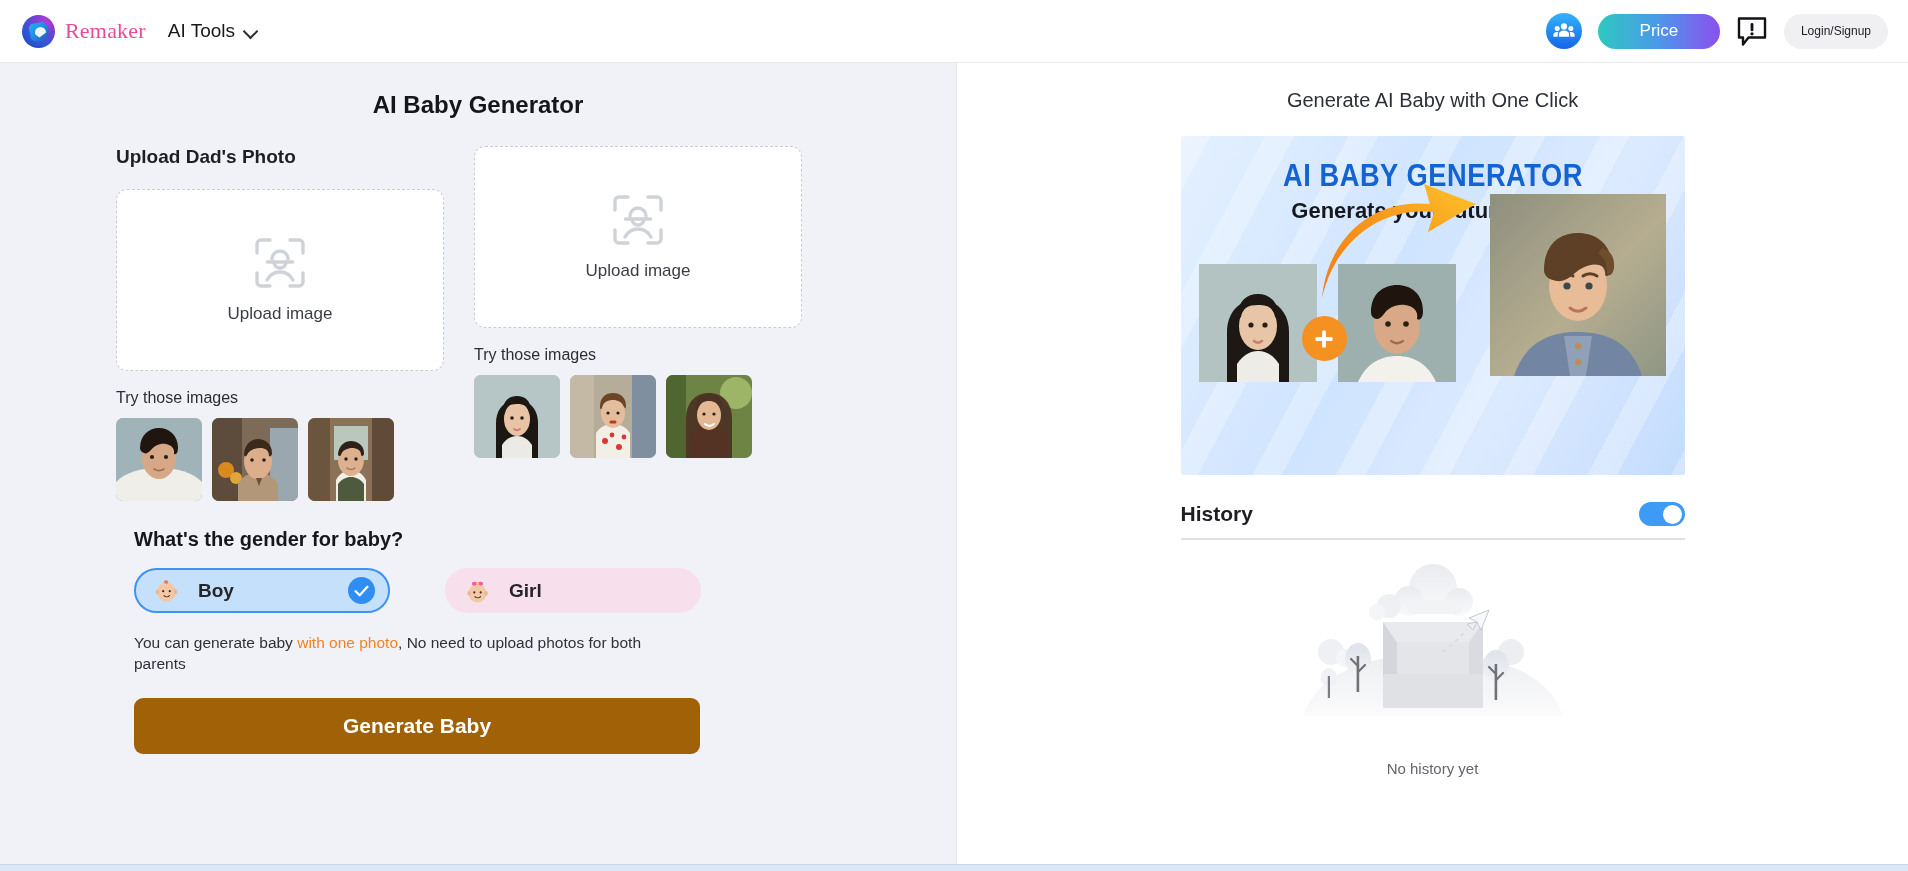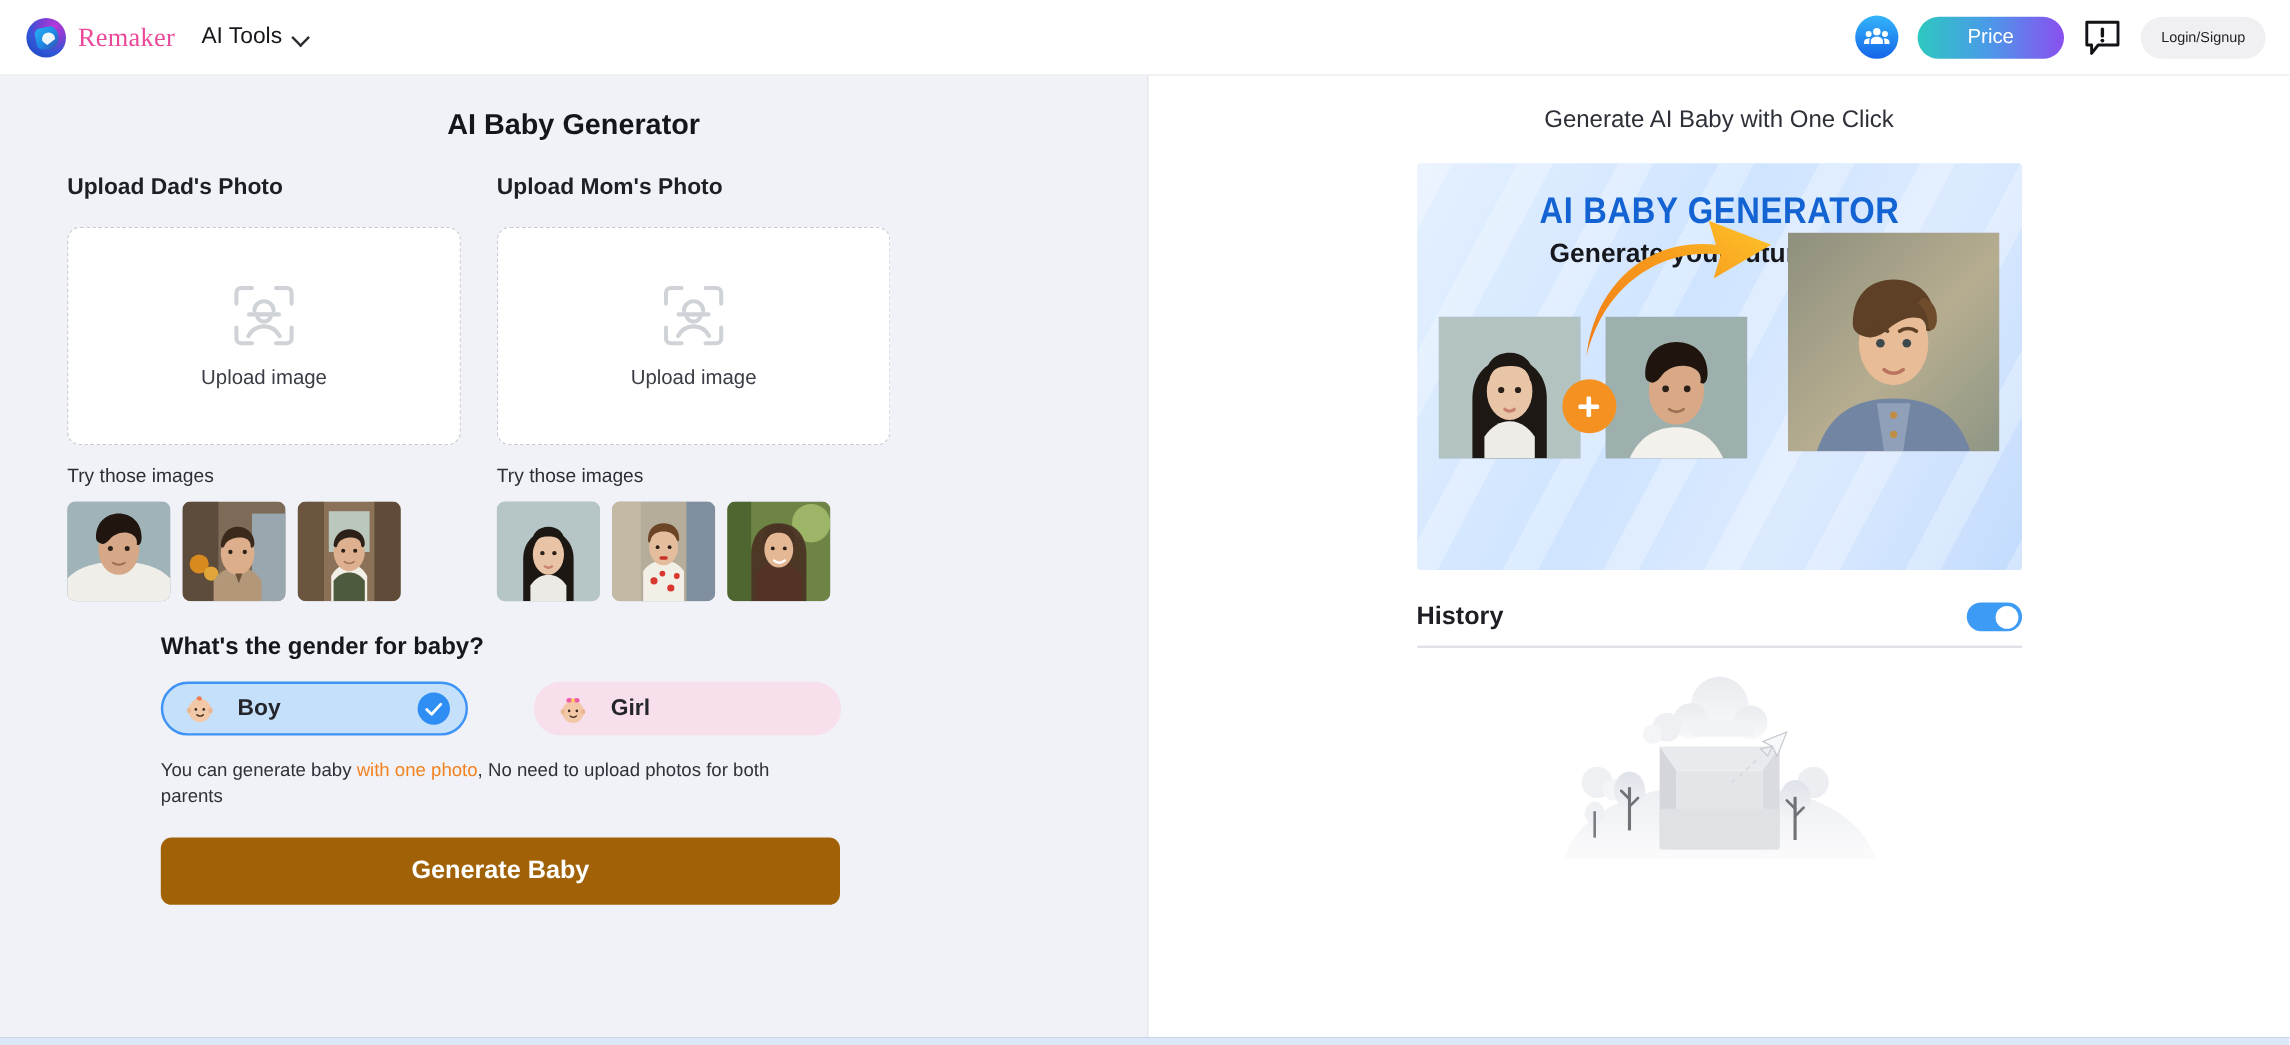--- a/index.html
+++ b/index.html
@@ -103,21 +103,21 @@
   }
   .right-pane {
     flex: 1; background: #ffffff; padding: 26px 0 0 0;
   }
 
   
   .panel-title {
     text-align: center; font-size: 24px; font-weight: bold;
     color: #14161b; margin-bottom: 27px;
   }
-  .upload-row { display: flex; gap: 30px; padding-left: 56px; }
+  .upload-row { display: flex; gap: 30px; padding-left: 116px; }
   .upload-col { width: 328px; }
   .upload-label {
     font-size: 19px; font-weight: bold; color: #1d1f25; margin-bottom: 21px;
   }
   .dropzone {
     width: 328px; height: 182px;
     background: #ffffff; border: 1px dashed #c8ccd4; border-radius: 11px;
     display: flex; flex-direction: column; align-items: center; justify-content: center;
     cursor: pointer; gap: 10px;
   }
@@ -338,21 +338,20 @@
                 <path d="M30 36c1-9 7-13 13-13s13 4 13 12c0 3-2 4-3 2 0-5-4-7-9-7-4 0-10 2-11 7-1 2-3 1-3-1z" fill="#2d2018"></path>
                 <circle cx="38" cy="41" r="1.7" fill="#2a2018"></circle>
                 <circle cx="48" cy="41" r="1.7" fill="#2a2018"></circle>
                 <path d="M39 50c2 2 6 2 8 0" stroke="#a4785a" stroke-width="1.5" fill="none" stroke-linecap="round"></path>
               </svg>
             </div>
           </div>
         </div>
 
         <div class="upload-col">
-          <div class="upload-label">Upload Mom's Photo</div>
           <div class="dropzone">
             <span>
               <svg width="54" height="54" viewBox="0 0 54 54" fill="none" stroke="#cfd2d7" stroke-width="3.4" stroke-linecap="round">
                 <path d="M4 17V8a4 4 0 0 1 4-4h9"></path>
                 <path d="M37 4h9a4 4 0 0 1 4 4v9"></path>
                 <path d="M50 37v9a4 4 0 0 1-4 4h-9"></path>
                 <path d="M17 50H8a4 4 0 0 1-4-4v-9"></path>
                 <path d="M19 23a8 8 0 0 1 16 0"></path>
                 <path d="M14.5 26h25"></path>
                 <path d="M21 26a6 6 0 0 0 12 0"></path>
@@ -583,18 +582,19 @@
           <path d="M114 86h72v8h-72z" fill="#f6f7f8"></path>
           <path d="M100 66l14 20v60l-14-14z" fill="#d4d6db"></path>
           <path d="M200 66l-14 20v60l14-14z" fill="#d9dbe0"></path>
           <path d="M100 132h100v20H100z" fill="url(#boxFront)"></path>
           <path d="M114 86h72v66h-72z" fill="#e3e5e9"></path>
           <rect x="100" y="118" width="100" height="34" rx="3" fill="#dfe1e5"></rect>
           <path d="M186 62l20-8-8 20-4-8z" fill="#f7f8fa" stroke="#c6c9cf" stroke-width="1"></path>
           <path d="M194 66l-4 8-6-6z" fill="#eceef1" stroke="#c6c9cf" stroke-width="1"></path>
           <path d="M160 96c8-6 16-14 24-22" stroke="#d6d9de" stroke-width="1.4" stroke-dasharray="4 4" fill="none"></path>
         </svg>
+        <div class="empty-text">No history yet</div>
       </div>
     </div>
   </div>
 
   <div class="bottom-strip"></div>
 </div>
 
 </body></html>

